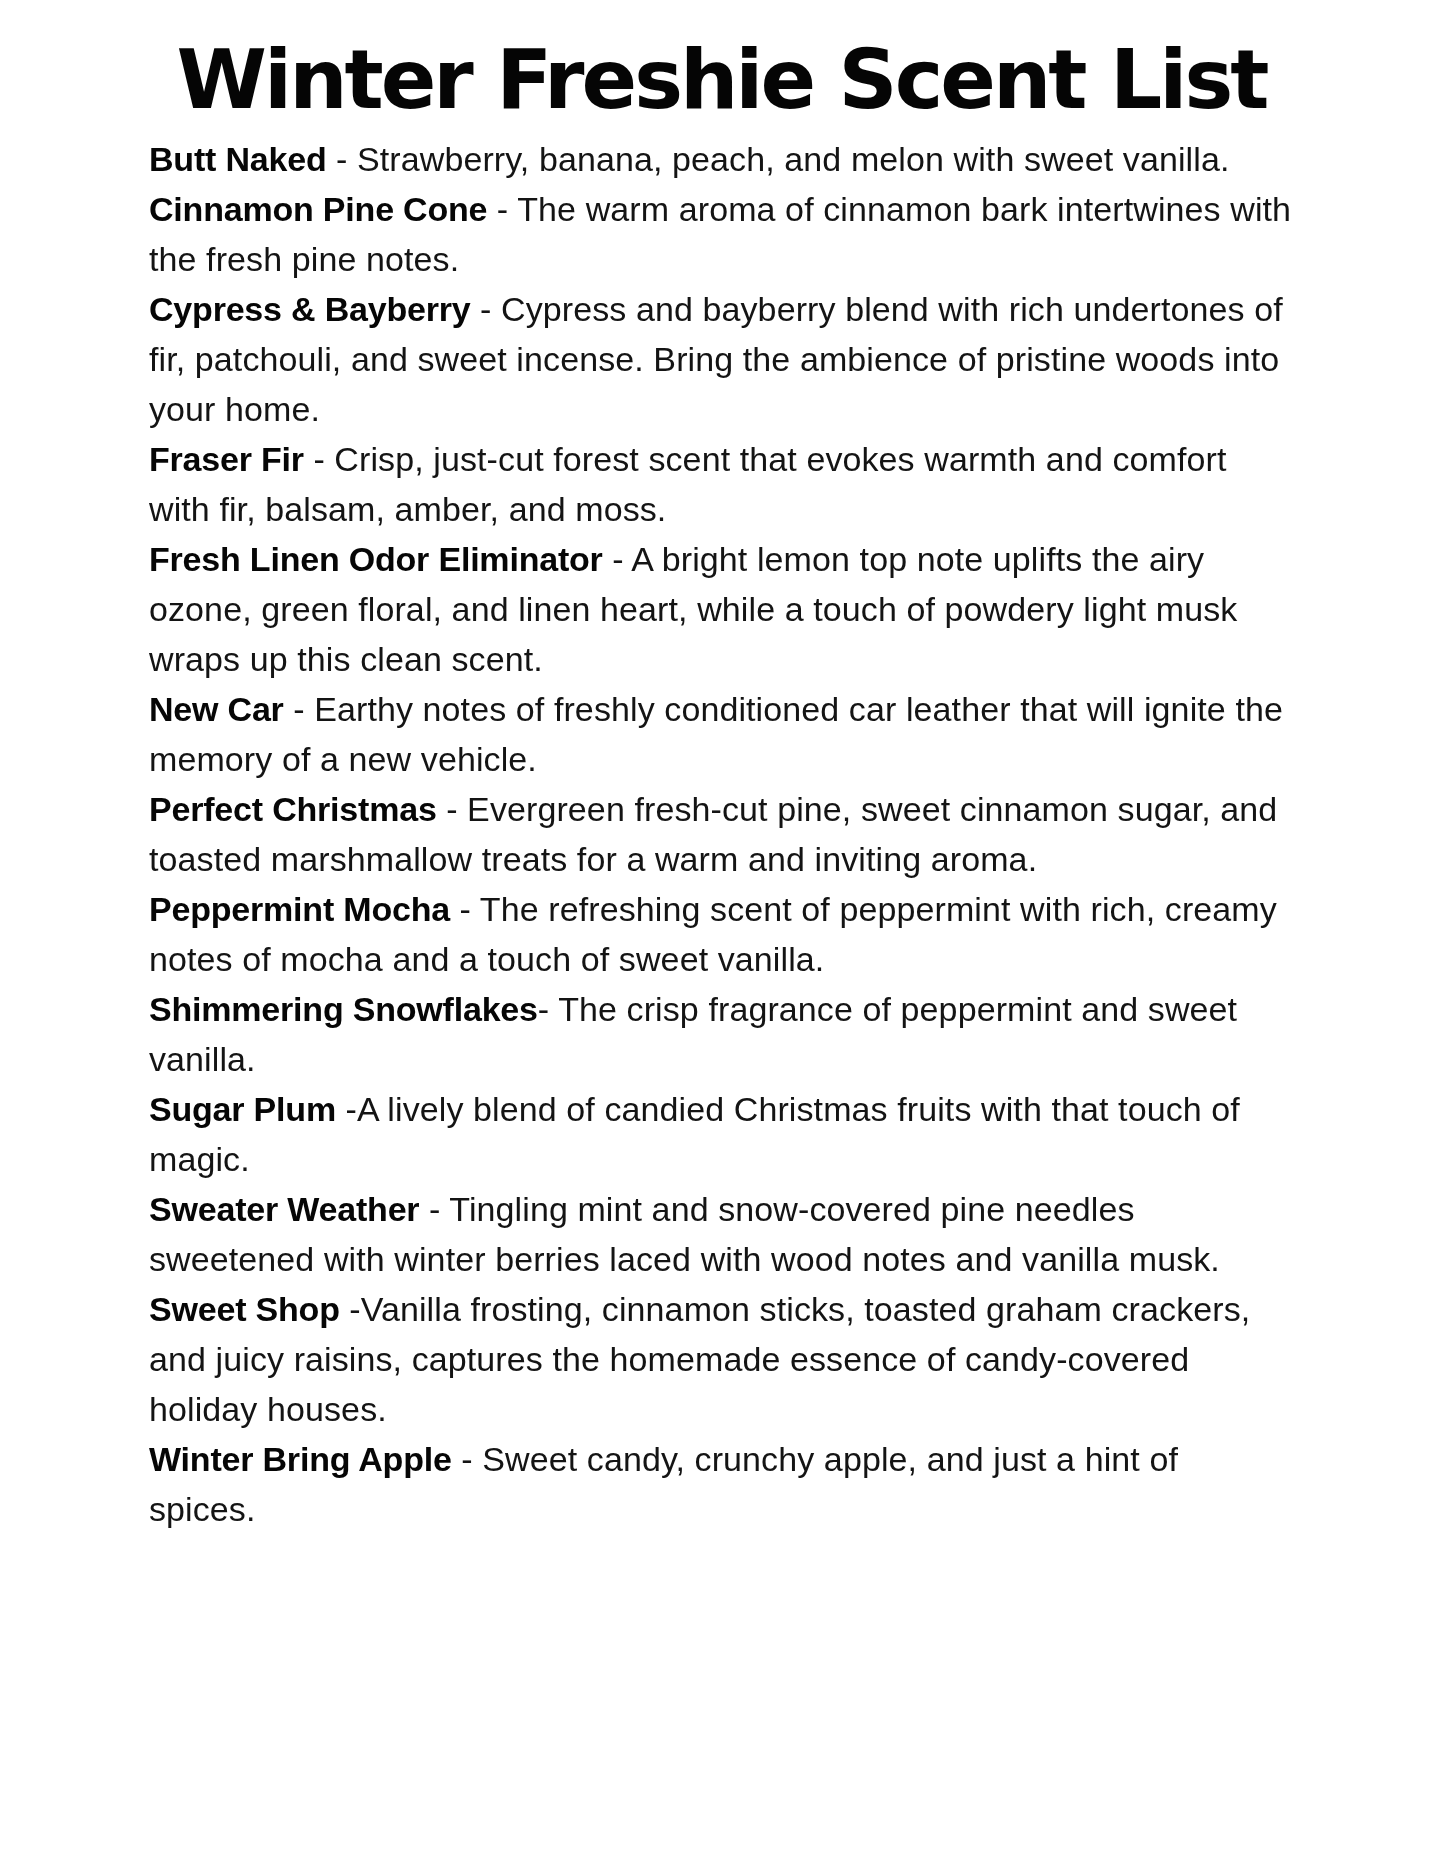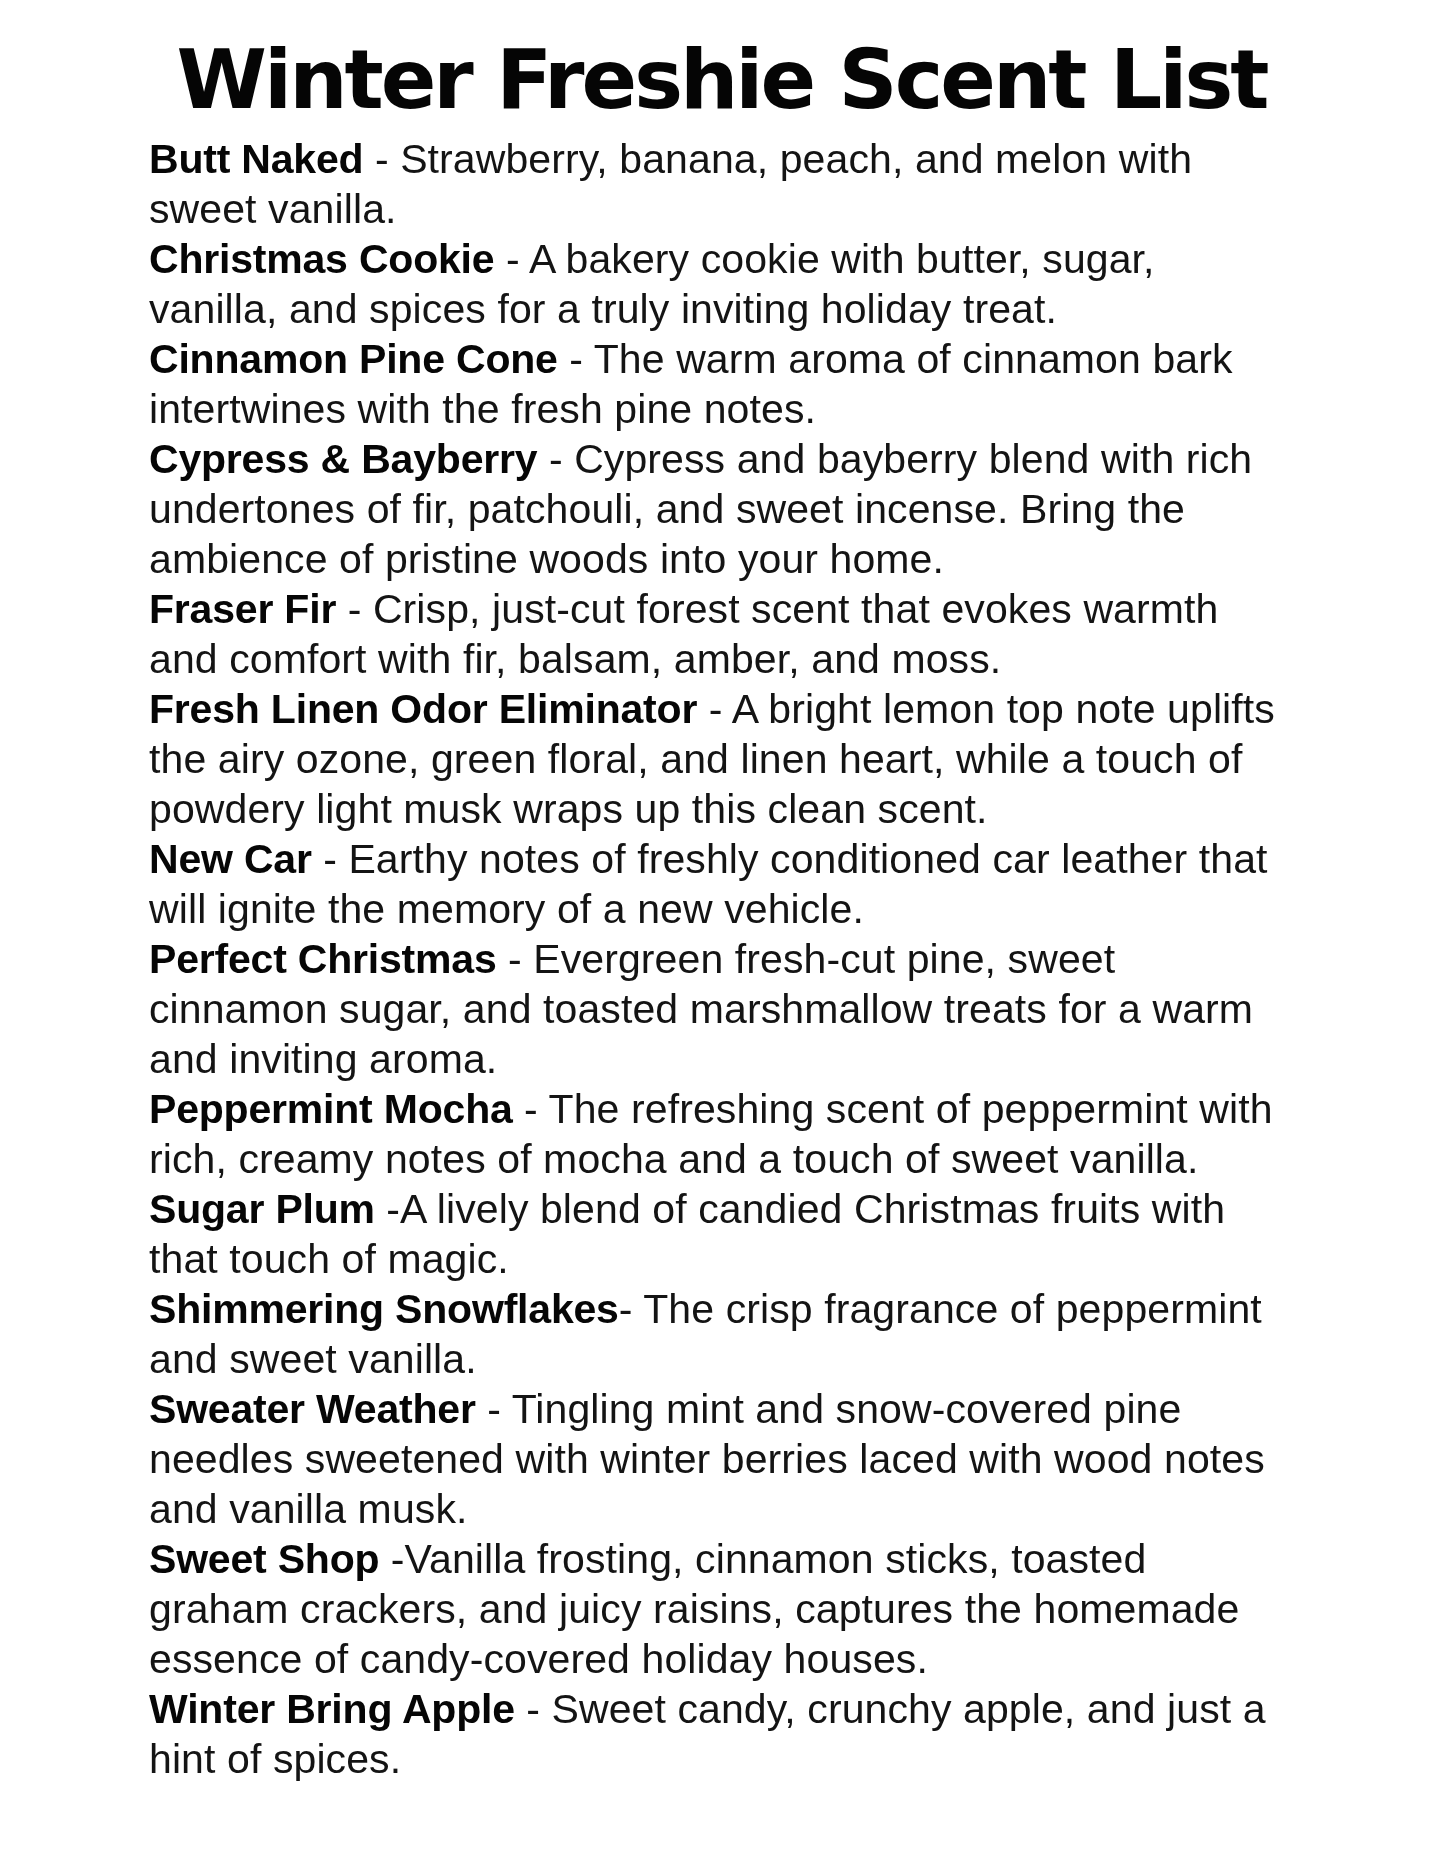--- a/index.html
+++ b/index.html
@@ -19,61 +19,60 @@
     font-family: "DejaVu Sans", sans-serif;
     font-weight: 800;
     font-size: 82px;
     line-height: 1.12;
     letter-spacing: -3px;
     color: #050505;
   }
   .scent-list {
     margin-top: 4px;
     font-family: "Liberation Sans", sans-serif;
-    font-size: 41px;
+    font-size: 34px;
     line-height: 50px;
     color: #141414;
     letter-spacing: 0.1px;
   }
   .entry { margin: 0; padding: 0; }
   .scent-name {
     font-weight: 700;
     color: #060606;
     letter-spacing: -0.2px;
   }
   .scent-desc { font-weight: 400; }
 </style>
 </head>
 <body>
 
 <div class="page">
   <h1 class="title">Winter Freshie Scent List</h1>
   <div class="scent-list">
   <p class="entry"><b class="scent-name">Butt Naked</b><span class="scent-desc"> - Strawberry, banana, peach, and melon with sweet vanilla.</span></p>
 
-  <p class="entry"><b class="scent-name">Christmas Cookie</b><span class="scent-desc"> - A bakery cookie with butter, sugar, vanilla, and spices for a truly inviting holiday treat.</span></p>
 
   <p class="entry"><b class="scent-name">Cinnamon Pine Cone</b><span class="scent-desc"> - The warm aroma of cinnamon bark intertwines with the fresh pine notes.</span></p>
 
   <p class="entry"><b class="scent-name">Cypress &amp; Bayberry</b><span class="scent-desc"> - Cypress and bayberry blend with rich undertones of fir, patchouli, and sweet incense. Bring the ambience of pristine woods into your home.</span></p>
 
   <p class="entry"><b class="scent-name">Fraser Fir</b><span class="scent-desc"> - Crisp, just-cut forest scent that evokes warmth and comfort with fir, balsam, amber, and moss.</span></p>
 
   <p class="entry"><b class="scent-name">Fresh Linen Odor Eliminator</b><span class="scent-desc"> - A bright lemon top note uplifts the airy ozone, green floral, and linen heart, while a touch of powdery light musk wraps up this clean scent.</span></p>
 
 
   <p class="entry"><b class="scent-name">New Car</b><span class="scent-desc"> - Earthy notes of freshly conditioned car leather that will ignite the memory of a new vehicle.</span></p>
 
   <p class="entry"><b class="scent-name">Perfect Christmas</b><span class="scent-desc"> - Evergreen fresh-cut pine, sweet cinnamon sugar, and toasted marshmallow treats for a warm and inviting aroma.</span></p>
 
   <p class="entry"><b class="scent-name">Peppermint Mocha</b><span class="scent-desc"> - The refreshing scent of peppermint with rich, creamy notes of mocha and a touch of sweet vanilla.</span></p>
 
+  <p class="entry"><b class="scent-name">Shimmering Snowflakes</b><span class="scent-desc">- The crisp fragrance of peppermint and sweet vanilla.</span></p>
+
   <p class="entry"><b class="scent-name">Sugar Plum</b><span class="scent-desc"> -A lively blend of candied Christmas fruits with that touch of magic.</span></p>
-
-  <p class="entry"><b class="scent-name">Shimmering Snowflakes</b><span class="scent-desc">- The crisp fragrance of peppermint and sweet vanilla.</span></p>
 
   <p class="entry"><b class="scent-name">Sweater Weather</b><span class="scent-desc"> - Tingling mint and snow-covered pine needles sweetened with winter berries laced with wood notes and vanilla musk.</span></p>
 
   <p class="entry"><b class="scent-name">Sweet Shop</b><span class="scent-desc"> -Vanilla frosting, cinnamon sticks, toasted graham crackers, and juicy raisins, captures the homemade essence of candy-covered holiday houses.</span></p>
 
 
   <p class="entry"><b class="scent-name">Winter Bring Apple</b><span class="scent-desc"> - Sweet candy, crunchy apple, and just a hint of spices.</span></p>
 </div>
 </div>
 

